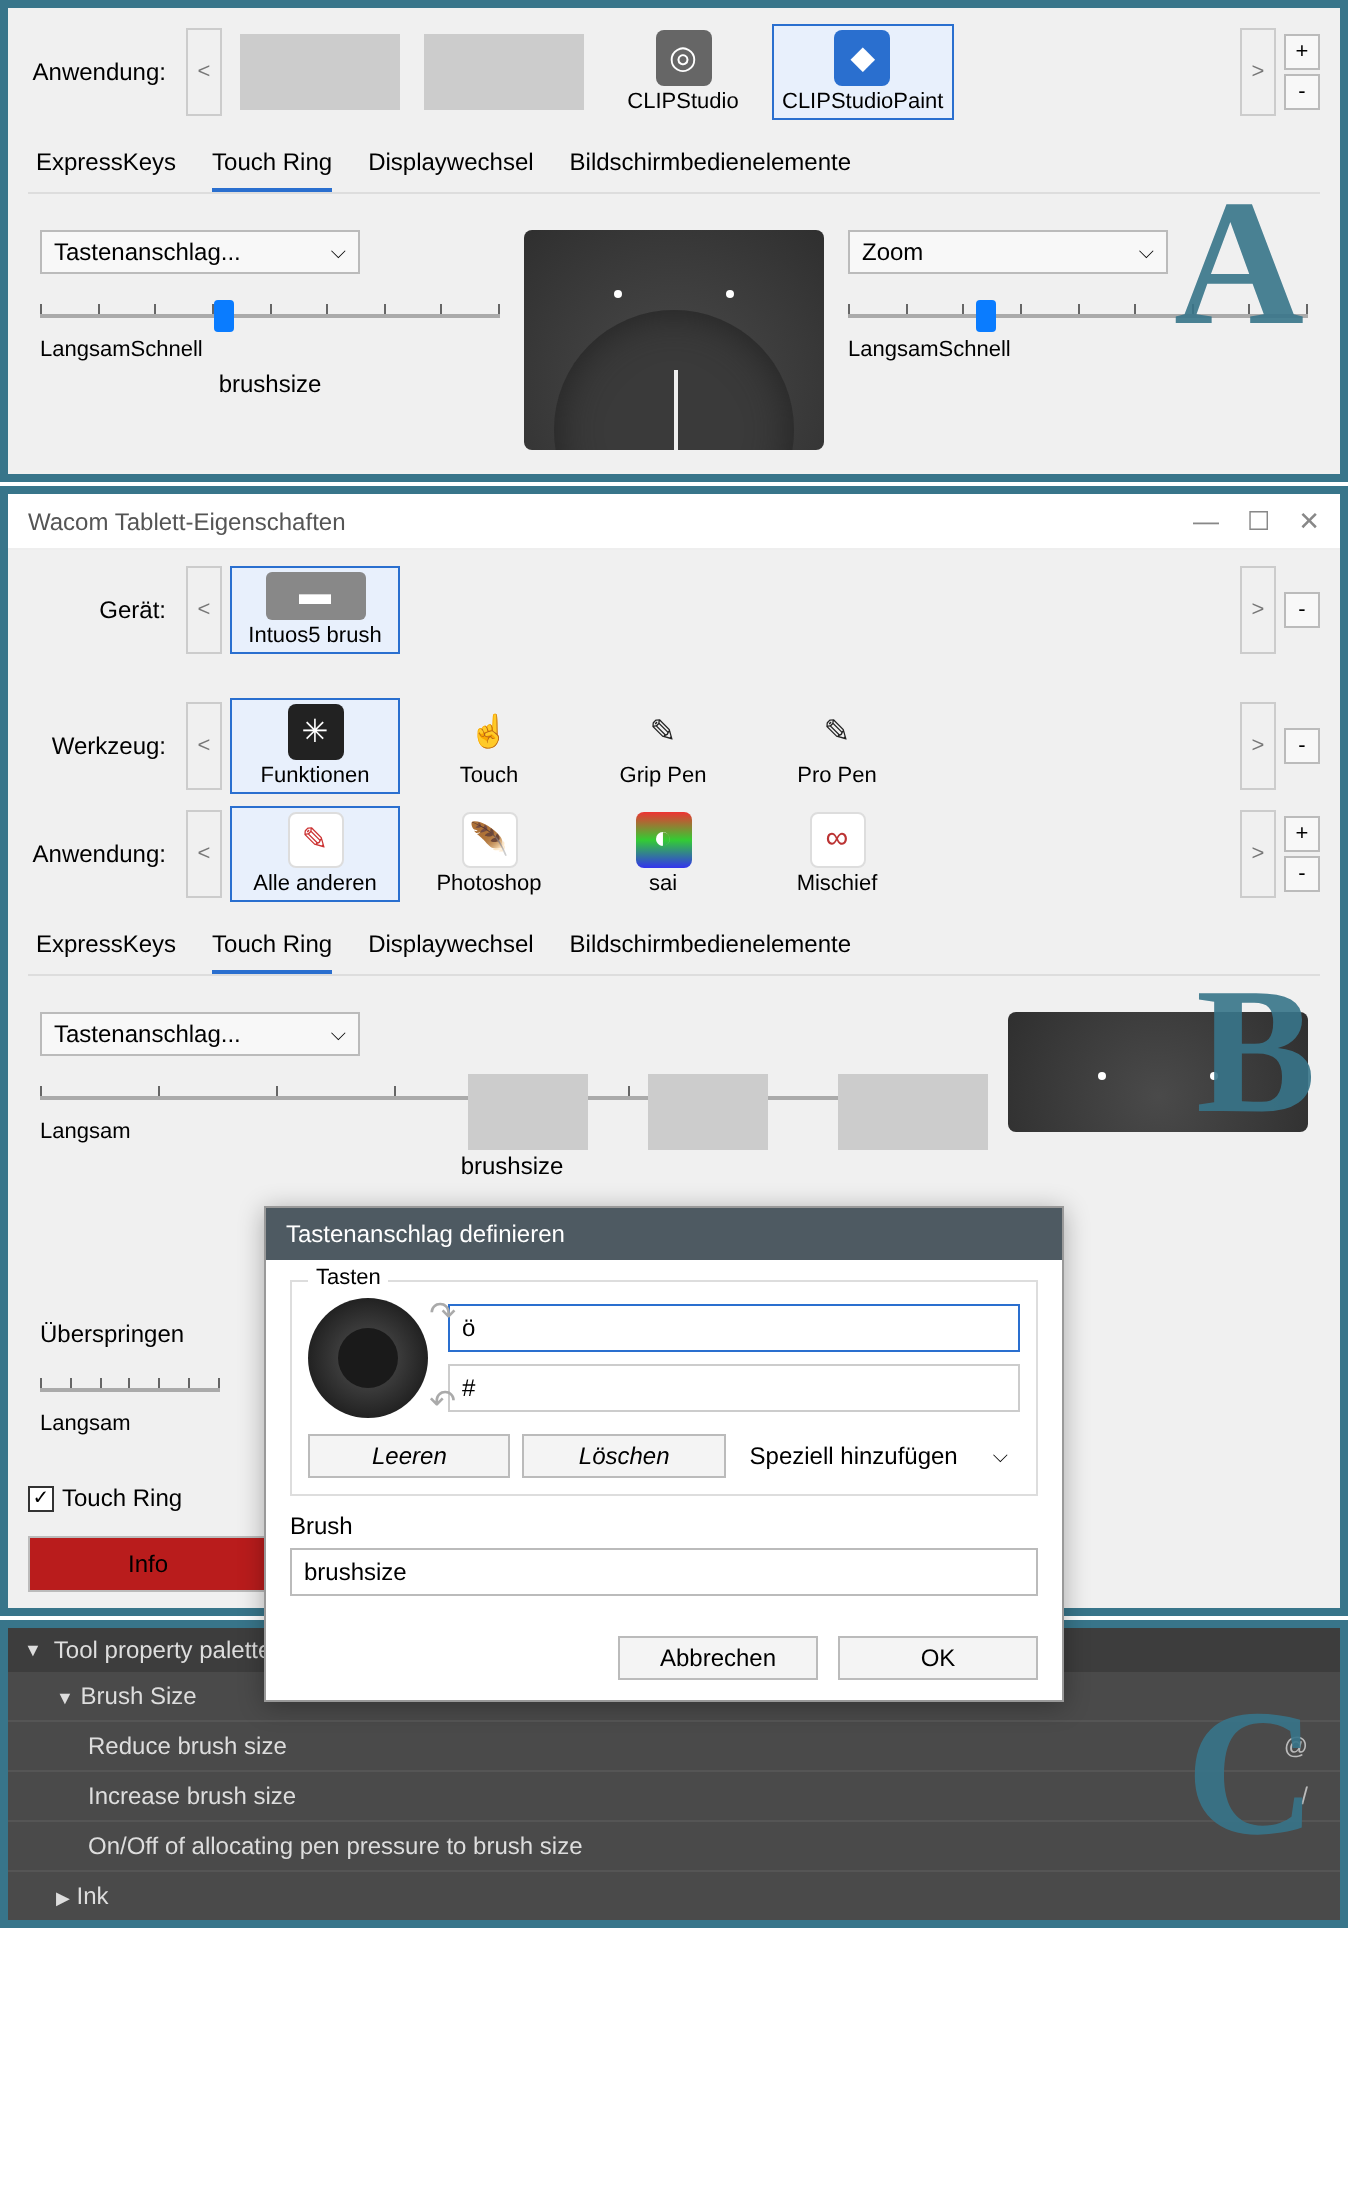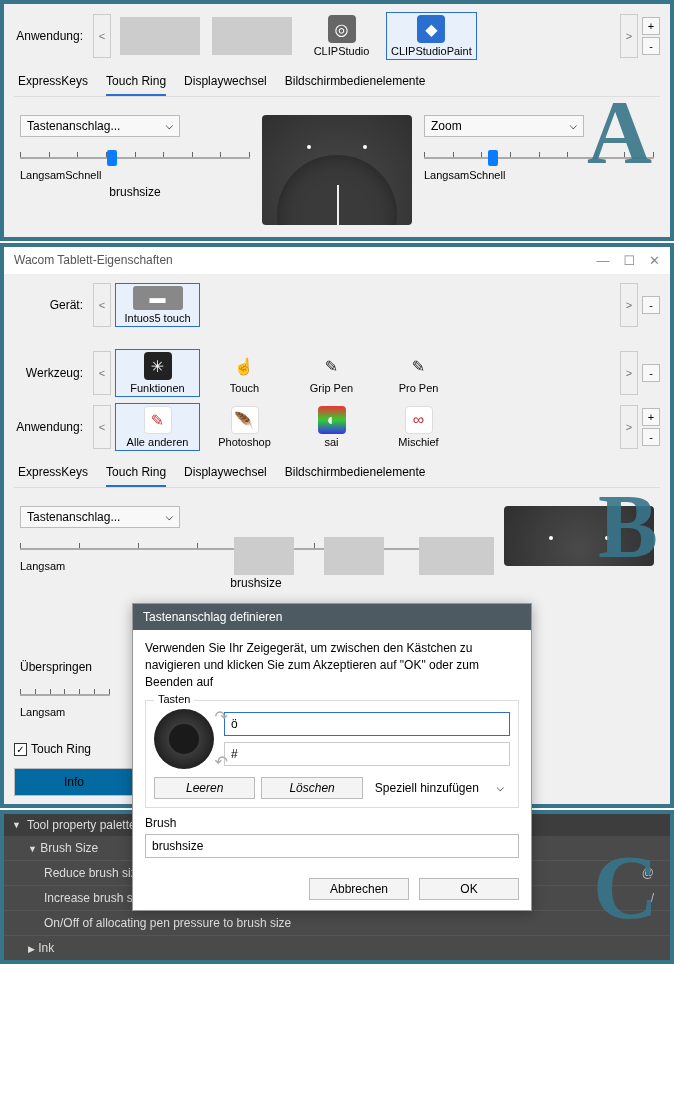--- a/index.html
+++ b/index.html
@@ -31,21 +31,21 @@
 .slider-track .rail { position: absolute; top: 10px; left: 0; right: 0; height: 2px; background: #aaa; }
 .slider-track .thumb { position: absolute; top: 3px; width: 10px; height: 16px; background: #0a7cff; border-radius: 2px; }
 .slider-labels { display: flex; font-size: 11px; margin-top: 2px; }
 .ring-name { text-align: center; margin-top: 4px; font-size: 12px; }
 .ring-img { width: 150px; height: 110px; background: radial-gradient(circle at 50% 70%, #4a4a4a 0%, #3a3a3a 60%, #2f2f2f 100%); border-radius: 4px; position: relative; overflow: hidden; }
 .ring-img::before, .ring-img::after { content: ""; position: absolute; width: 4px; height: 4px; background: #fff; border-radius: 50%; top: 30px; }
 .ring-img::before { left: 45px; }
 .ring-img::after { right: 45px; }
 .ring-img .circle { position: absolute; left: 50%; bottom: -50px; transform: translateX(-50%); width: 120px; height: 120px; border-radius: 50%; background: #3a3a3a; box-shadow: inset 0 0 20px #222; }
 .ring-img .line { position: absolute; left: 50%; bottom: 0; width: 2px; height: 40px; background: #eee; }
-.titlebar { background: #fff; display: flex; padding: 6px 10px; font-size: 12px; color: #555; border-bottom: 1px solid #eee; }
+.titlebar { background: #fff; display: flex; align-items: center; padding: 6px 10px; font-size: 12px; color: #555; border-bottom: 1px solid #eee; }
 .titlebar .controls { margin-left: auto; display: flex; gap: 14px; color: #888; }
 .titlebar .controls span { cursor: pointer; font-size: 13px; }
 .modal { position: absolute; left: 128px; top: 328px; width: 400px; background: #fff; border: 1px solid #999; box-shadow: 0 2px 12px rgba(0,0,0,0.3); z-index: 10; }
 .modal-head { background: #4e5a62; color: #fff; padding: 6px 10px; font-size: 12px; }
 .modal-body { padding: 10px 12px; font-size: 12px; }
 .modal-body .hint { margin-bottom: 10px; line-height: 1.4; }
 .fieldset { border: 1px solid #ddd; padding: 8px; position: relative; }
 .fieldset .legend { position: absolute; top: -8px; left: 8px; background: #fff; padding: 0 4px; font-size: 11px; }
 .key-row { display: flex; align-items: center; gap: 10px; }
 .ring-icon { width: 60px; height: 60px; border-radius: 50%; background: radial-gradient(circle, #555 0%, #222 70%); position: relative; flex-shrink: 0; }
@@ -58,21 +58,21 @@
 .key-inputs input.inactive { border: 1px solid #ccc; }
 .btn-row { display: flex; gap: 6px; margin-top: 8px; align-items: center; }
 .btn { border: 1px solid #bbb; background: #f4f4f4; padding: 3px 0; font-size: 12px; text-align: center; cursor: pointer; }
 .btn.wide { flex: 1; font-style: italic; }
 .name-row { margin-top: 8px; }
 .name-row input { width: 100%; border: 1px solid #bbb; padding: 4px 6px; margin-top: 4px; font-size: 12px; }
 .modal-foot { display: flex; justify-content: flex-end; gap: 10px; padding: 10px 12px; }
 .modal-foot .btn { width: 100px; }
 .checkbox { display: flex; align-items: center; gap: 4px; margin-top: 14px; }
 .checkbox .box { width: 13px; height: 13px; border: 1px solid #333; display: flex; align-items: center; justify-content: center; font-size: 10px; background: #fff; }
-.info-btn { width: 120px; border: 1px solid #bbb; background: #0369a1; padding: 6px 0; text-align: center; margin-top: 12px; cursor: pointer; }
+.info-btn { width: 120px; border: 1px solid #bbb; background: #b91c1c; padding: 6px 0; text-align: center; margin-top: 12px; cursor: pointer; }
 .dark-panel { background: #4a4a4a; color: #ddd; font-size: 12px; }
 .dark-panel .hdr { background: #3d3d3d; padding: 4px 8px; display: flex; align-items: center; gap: 6px; }
 .dark-panel .item { padding: 5px 8px 5px 24px; border-bottom: 1px solid #555; display: flex; justify-content: space-between; align-items: center; }
 .dark-panel .sub { padding-left: 40px; }
 .tri { font-size: 9px; }
 .shortcut { color: #bbb; padding-right: 8px; }
 .panel-b { position: relative; }
 .grey-cover { position: absolute; background: #ccc; }
 .extra-slider-row { padding: 10px 6px; }
 </style>
@@ -181,21 +181,21 @@
     </div>
   </div>
   <div class="panel" style="position:relative;">
 
     <div class="row" style="margin-bottom:22px;">
       <div class="label">Gerät:</div>
       <div class="nav-arrow">&lt;</div>
       <div class="strip">
         <div class="tile selected wide">
             <div class="tile-icon" style="background:#888;width:50px;height:24px;border-radius:3px;">▬</div>
-            <span>Intuos5 touch</span>
+            <span>Intuos5 brush</span>
           </div>
       </div>
       <div style="flex:1"></div>
       <div class="nav-arrow">&gt;</div>
       <div class="plusminus">
           <div class="pm-btn">-</div>
         </div>
     </div>
 
     <div class="row" style="margin-bottom:6px;">
@@ -315,21 +315,20 @@
     <div class="checkbox">
       <div class="box">✓</div>
         <span>Touch Ring</span>
     </div>
 
     <div class="info-btn">Info</div>
 
     <div class="modal">
       <div class="modal-head">Tastenanschlag definieren</div>
       <div class="modal-body">
-        <div class="hint">Verwenden Sie Ihr Zeigegerät, um zwischen den Kästchen zu navigieren und klicken Sie zum Akzeptieren auf "OK" oder zum Beenden auf</div>
         <div class="fieldset">
           <div class="legend">Tasten</div>
           <div class="key-row">
             <div style="position:relative;">
               <div class="ring-icon"></div>
               <span class="arc top">↷</span>
               <span class="arc bot">↶</span>
             </div>
             <div class="key-inputs">
               <input value="ö" style="">

